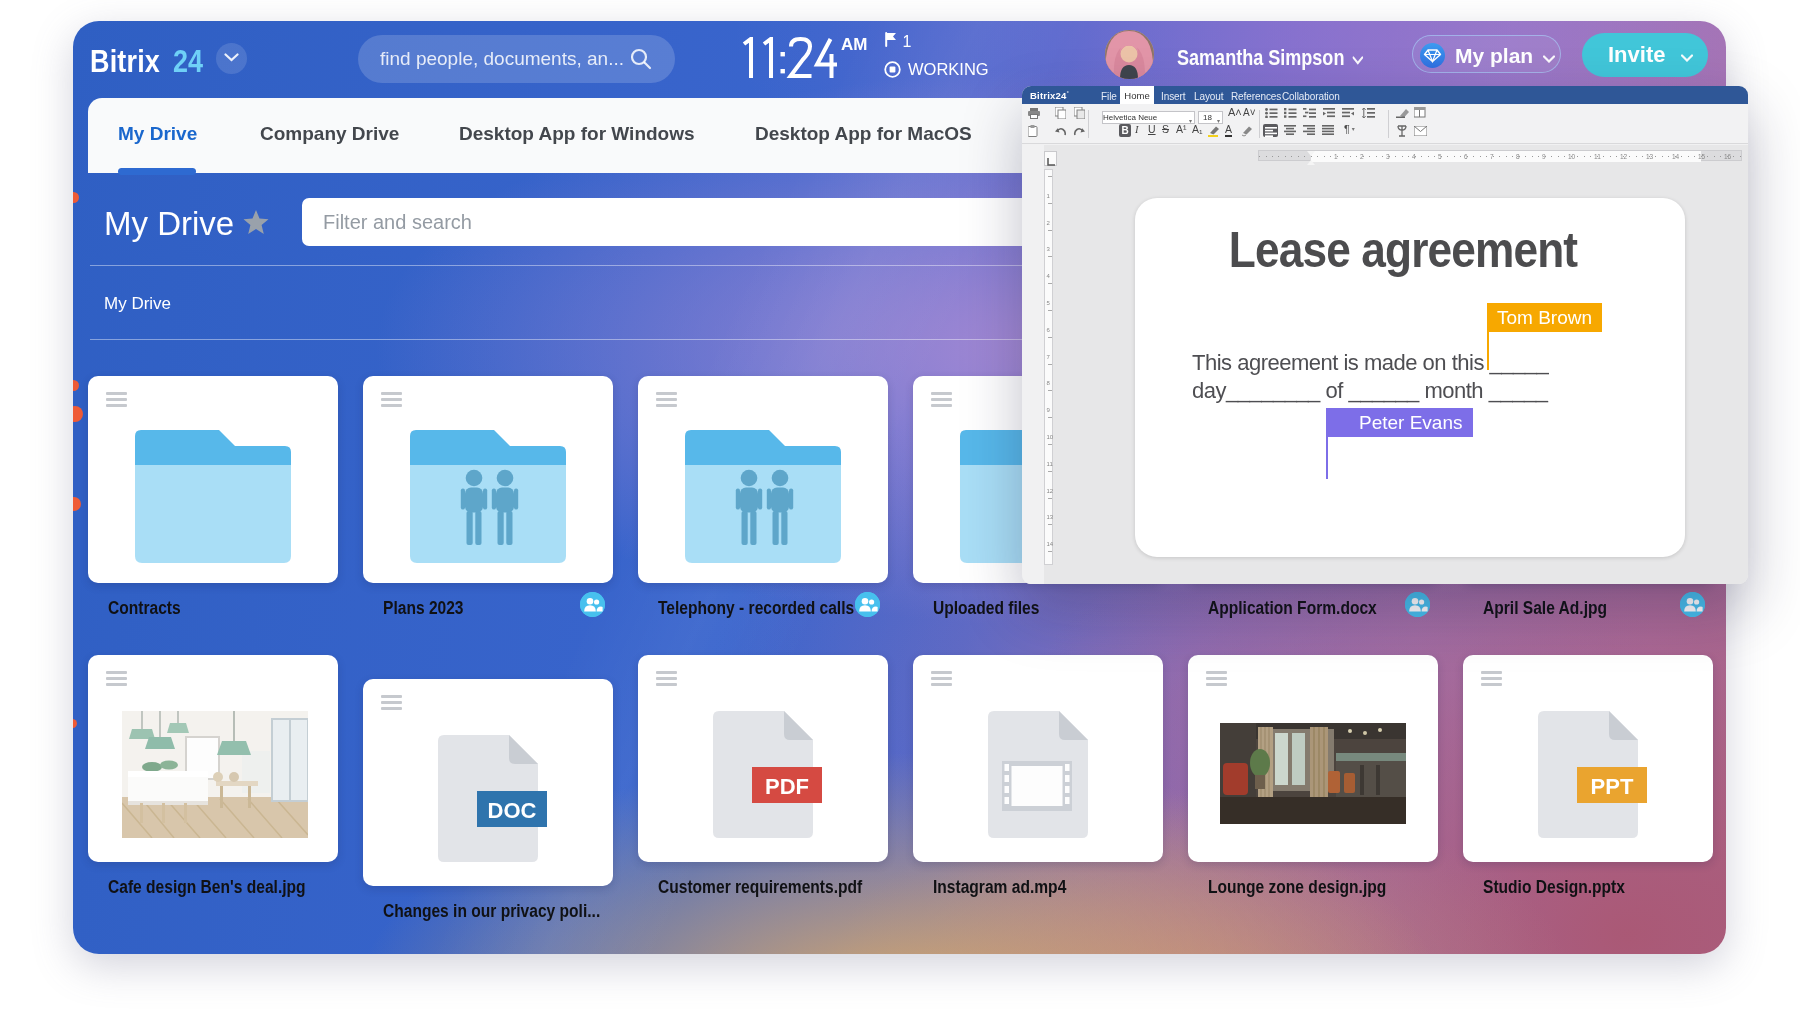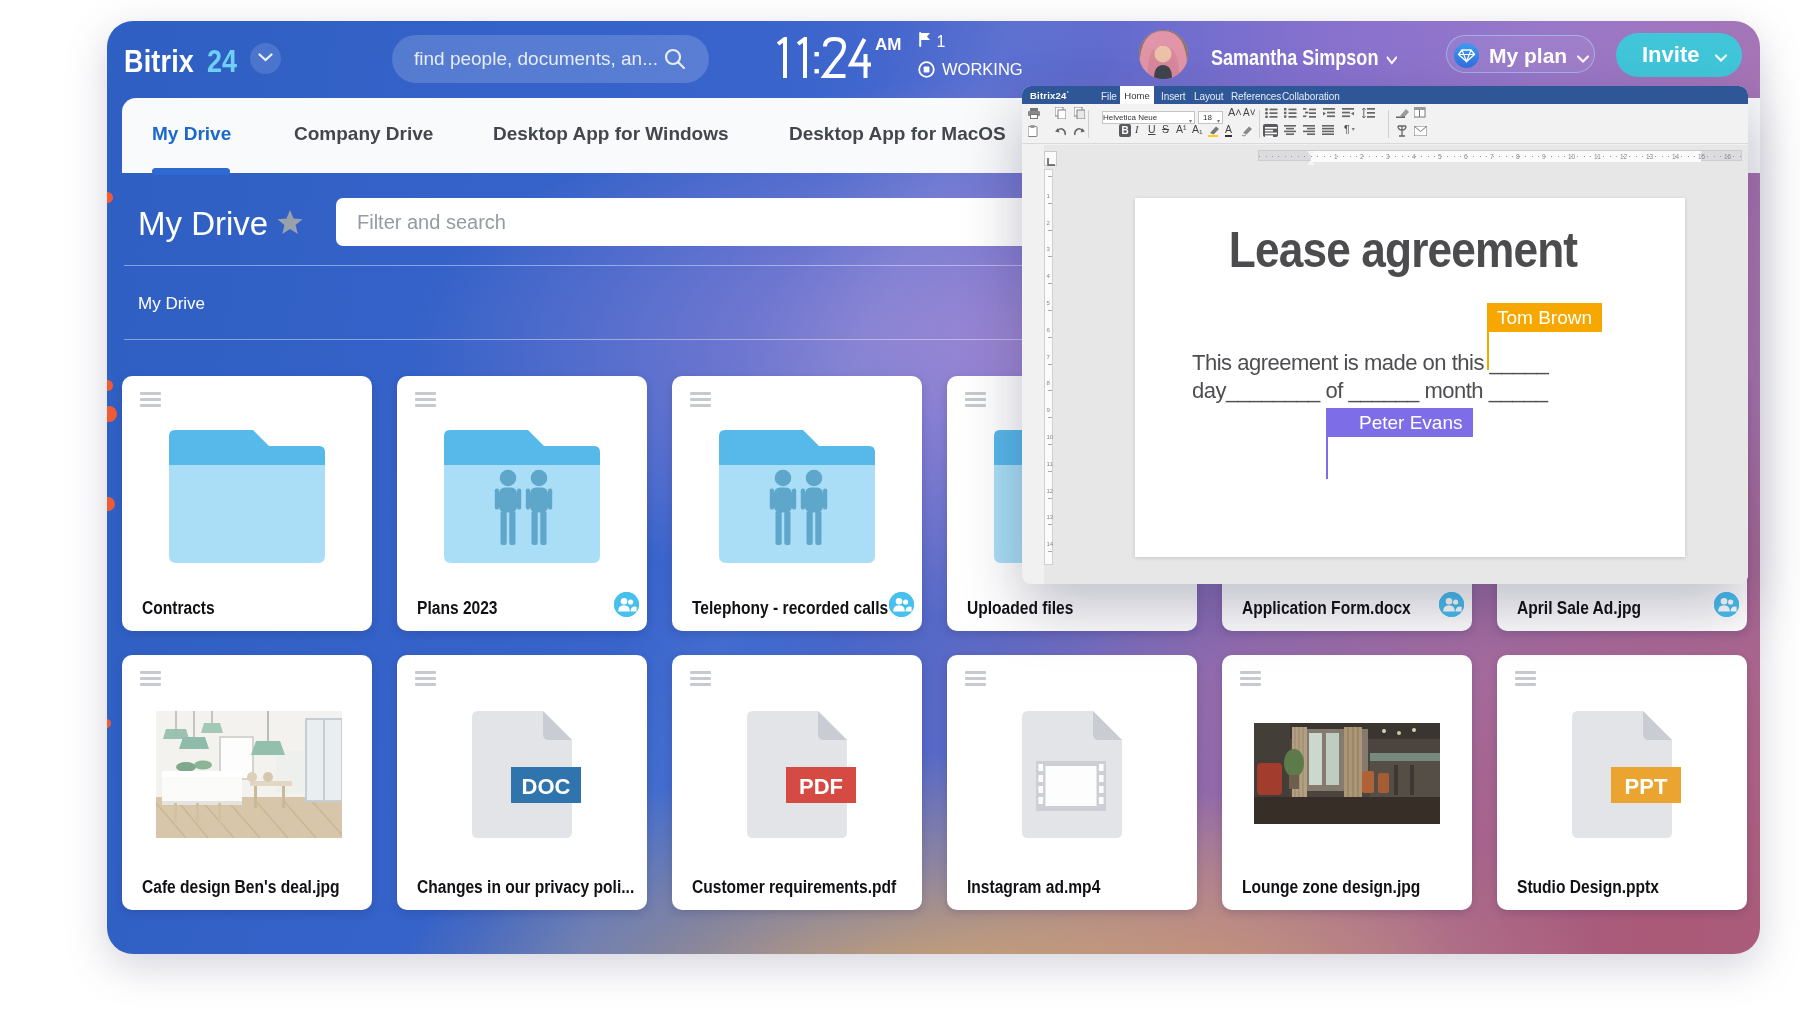--- a/index.html
+++ b/index.html
@@ -12,21 +12,20 @@
     border-radius:26px; overflow:hidden;
     box-shadow:0 12px 40px rgba(110,110,140,.30);
     background:
       radial-gradient(700px 330px at 50% 106%, rgba(216,168,105,1), rgba(214,166,108,0) 78%),
       radial-gradient(520px 260px at 68% 103%, rgba(199,143,118,.65), rgba(199,143,118,0) 72%),
       radial-gradient(1100px 850px at 94% 98%, rgba(170,85,110,.88), rgba(170,85,110,0) 63%),
       radial-gradient(750px 520px at 68% 72%, rgba(172,112,150,.40), rgba(172,112,150,0) 65%),
       radial-gradient(850px 330px at 62% 35%, rgba(172,140,212,1), rgba(172,140,212,0) 85%),
       radial-gradient(900px 420px at 78% 0%, rgba(150,115,205,.5), rgba(150,115,205,0) 70%),
       linear-gradient(99deg, #2f5fc3 0%, #3a65cd 42%, #4c68cf 55%, #7b70cf 68%, #9a7ac6 80%, #aa74ae 93%, #a96f9d 100%);
-    margin-left: 34px;
   }
   
   #beam1 { left:-200px; top:-100px; width:1700px; height:1300px;
     background:linear-gradient(115deg, rgba(255,255,255,0) 45%, rgba(255,255,255,.05) 50%, rgba(255,255,255,0) 55%); }
 
   
   .dot { position:absolute; background:#ef5b36; border-radius:50%; }
 
   
   #logo { left:17px; top:23px; font-size:31px; font-weight:bold; color:#fff; letter-spacing:.2px;
@@ -69,21 +68,21 @@
 
   
   #mydrive-h { left:31px; top:184px; font-size:33px; color:#fff; }
   #star { left:170px; top:189px; }
   #filter { left:229px; top:177px; width:1409px; height:48px; border-radius:7px; background:#fff;
     color:#949ba3; font-size:20px; line-height:48px; padding-left:21px; }
   .hr { position:absolute; left:17px; width:1621px; height:1px; background:rgba(255,255,255,.42); }
   #crumb { left:31px; top:273px; font-size:17px; color:#fff; }
 
   
-  .card { position:absolute; width:250px; height:255px; background:#fff; border-radius:10px;
+  .card { position:absolute; width:250px; height:207px; background:#fff; border-radius:10px;
     box-shadow:0 3px 8px rgba(25,35,80,.18); }
   .burger { position:absolute; left:18px; top:16px; width:21px; }
   .burger i { display:block; height:2.5px; background:#c6c9ce; border-radius:1px; margin-bottom:3.5px; }
   .clabel { position:absolute; left:20px; top:222px; font-size:17.5px; font-weight:bold; color:#101114;
     white-space:nowrap; transform:scaleX(.89); transform-origin:left top; }
   .badge { position:absolute; right:8px; top:216px; width:25px; height:25px; border-radius:50%;
     background:#47c0ee; }
   .cicon { position:absolute; left:0; top:0; }
 
   
@@ -123,21 +122,21 @@
     border:1px solid #cccccf; }
   #hruler-white { position:absolute; left:52px; top:0; width:390px; height:11px; background:#fbfbfb; }
   #hruler::after { content:""; position:absolute; left:0; top:5px; width:484px; height:1px;
     background-image:repeating-linear-gradient(90deg, #999 0, #999 1px, transparent 1px, transparent 6.5px); }
   #hmarker { position:absolute; left:48px; top:0px; width:8px; height:11px; }
   #hmarker::before { content:""; position:absolute; left:0; top:0; border:4px solid transparent;
     border-top:5px solid #f5f5f5; }
   #hmarker::after { content:""; position:absolute; left:0; top:5px; border:4px solid transparent;
     border-bottom:5px solid #f5f5f5; }
   #page { position:absolute; left:113px; top:53px; width:550px; height:359px; background:#fff;
-    box-shadow:0 1px 4px rgba(0,0,0,.15); }
+    box-shadow:0 1px 4px rgba(0,0,0,.15);border-radius:22px; }
   #ptitle { position:absolute; left:-7px; top:26px; width:550px; text-align:center;
     font-size:50px; line-height:52px; font-weight:bold; color:#4c4c4e; letter-spacing:-1px;
     transform:scaleX(.885); }
   .pline { position:absolute; left:57px; font-size:22px; line-height:28px; color:#4e4e52;
     white-space:nowrap; letter-spacing:-0.5px; }
   .cursor-label { position:absolute; height:29px; line-height:29px; padding:0 10px;
     color:#fff; font-size:19px; }
   .cursor-line { position:absolute; width:2px; }
 </style>
 </head>
@@ -383,21 +382,21 @@
       <rect x="98" y="75" width="3" height="22" fill="#cbb896"></rect>
       <rect x="126" y="75" width="3" height="22" fill="#cbb896"></rect>
       <circle cx="96" cy="66" r="5" fill="#ddd0b8"></circle>
       <circle cx="112" cy="66" r="5" fill="#d6c8b0"></circle>
       <rect x="18" y="92" width="3" height="20" fill="#d3c0a0"></rect>
       <rect x="40" y="92" width="3" height="20" fill="#d3c0a0"></rect>
       <rect x="62" y="92" width="3" height="20" fill="#d3c0a0"></rect>
     </svg>
     <div class="clabel">Cafe design Ben's deal.jpg</div>
   </div>
-  <div class="card" style="left:290px; top:634px;">
+  <div class="card" style="left:290px; top:658px;">
     <div class="burger">
         <i></i>
         <i></i>
         <i></i>
       </div>
     <svg class="cicon" style="left:75px;top:56px" width="110" height="127" viewBox="0 0 110 127">
       <path d="M0 6 Q0 0 6 0 H71 L100 29 V121 Q100 127 94 127 H6 Q0 127 0 121 Z" fill="#e2e4e8"></path>
       <path d="M71 0 L100 29 H77 Q71 29 71 23 Z" fill="#c9cdd3"></path>
       <rect x="39" y="56" width="70" height="36" fill="#2f74ad"></rect>
       <text x="74" y="83" font-size="22" font-weight="bold" fill="#fff" text-anchor="middle" font-family="Liberation Sans, sans-serif">DOC</text>

